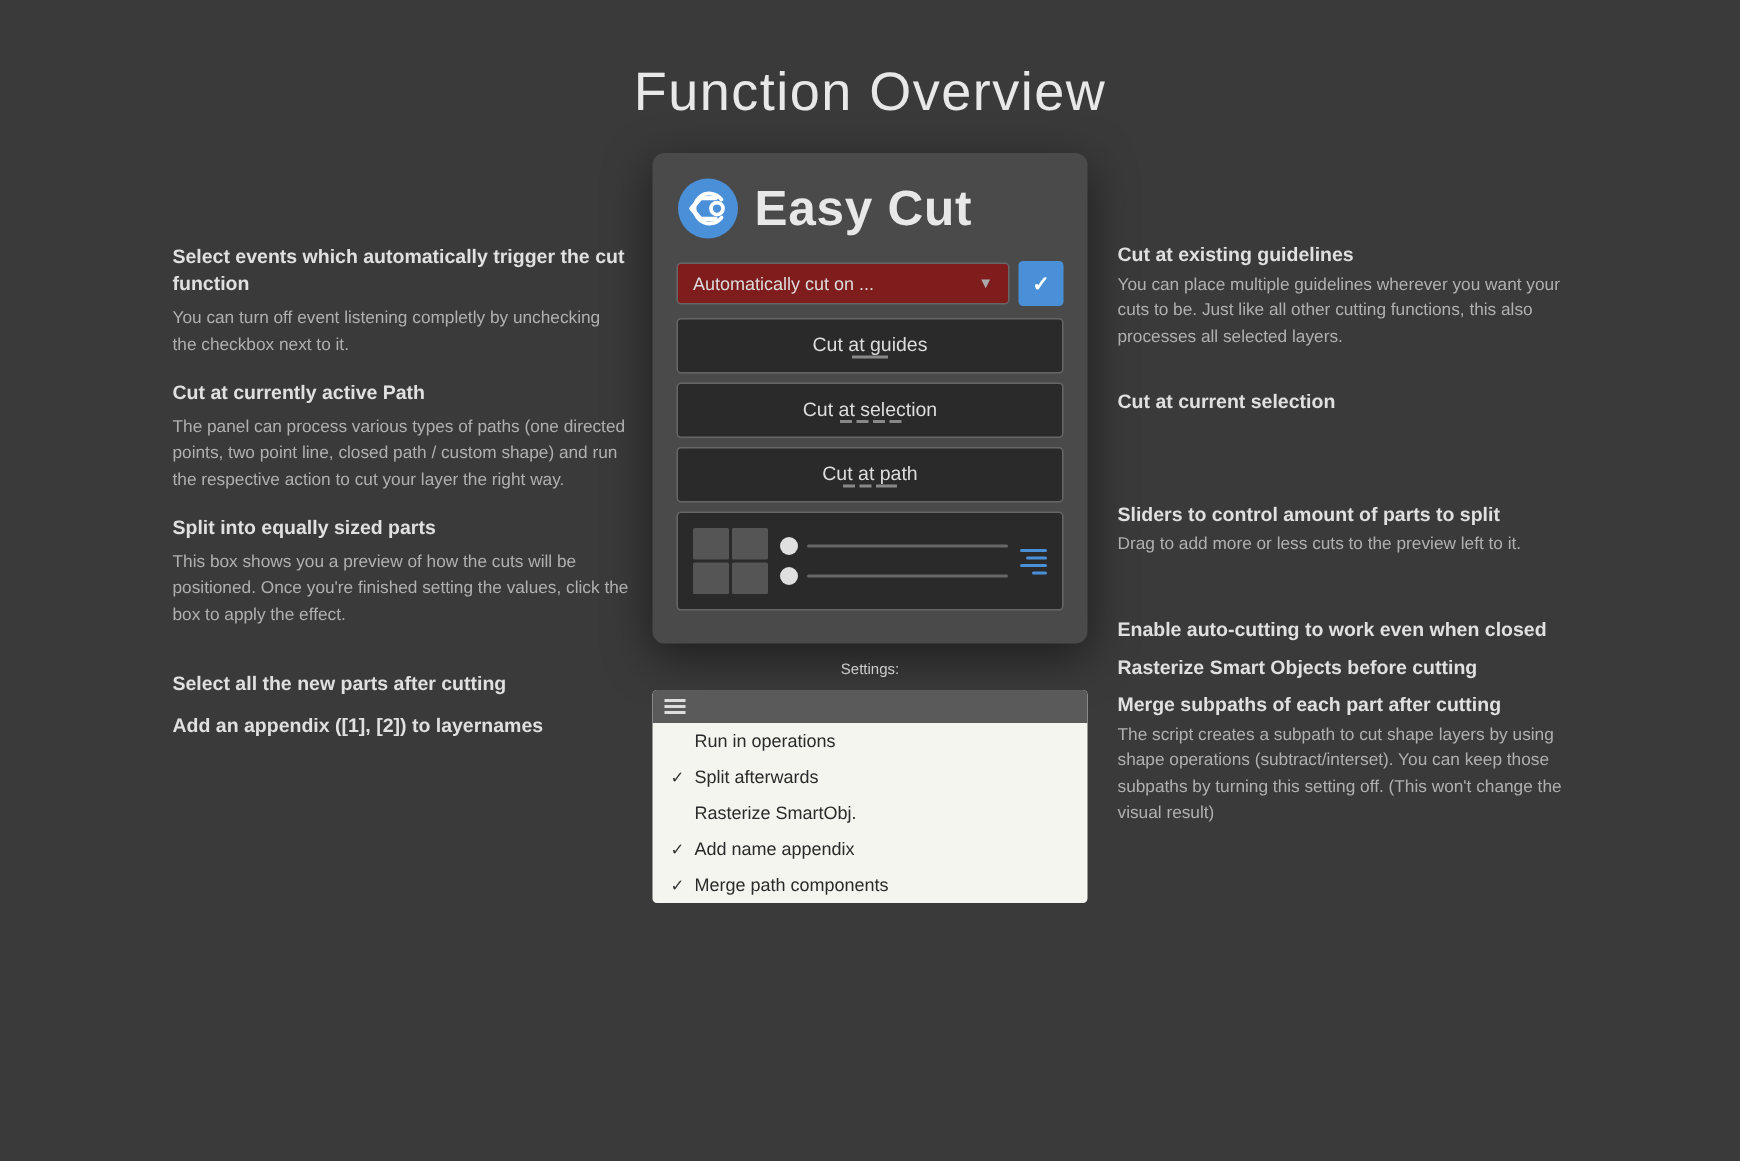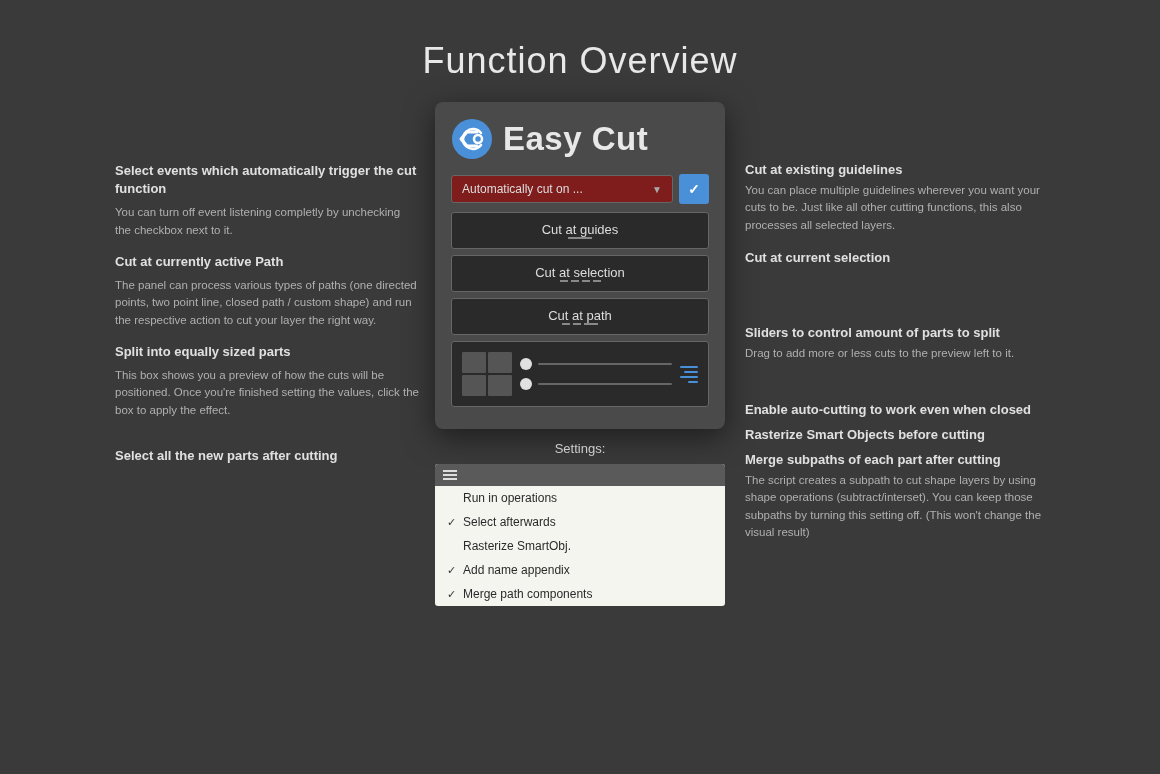--- a/index.html
+++ b/index.html
@@ -239,21 +239,21 @@
 
     .line-icon-bar {
       height: 2px;
       background: #4a90d9;
       border-radius: 1px;
     }
 
     
     .settings-label {
       text-align: center;
-      font-size: 13px;
+      font-size: 10px;
       color: #ccc;
       margin: 12px 0 8px;
     }
 
     
     .settings-dropdown {
       background: #f5f5f0;
       border-radius: 3px;
       overflow: hidden;
       font-size: 12px;
@@ -346,20 +346,23 @@
 
     <div class="annotation-item" style="margin-bottom:28px;">
       <div class="annotation-title">Split into equally sized parts</div>
       <div class="annotation-text">This box shows you a preview of how the cuts will be positioned. Once you're finished setting the values, click the box to apply the effect.</div>
     </div>
 
     <div class="annotation-item" style="margin-bottom:10px;">
       <div class="annotation-title">Select all the new parts after cutting</div>
     </div>
 
+    <div class="annotation-item">
+      <div class="annotation-title">Add an appendix ([1], [2]) to layernames</div>
+    </div>
 
   </div>
 
   <div class="center-panel">
 
     <div class="plugin-window">
 
       <div class="plugin-header">
 
         <svg class="plugin-logo" viewBox="0 0 42 42" xmlns="http://www.w3.org/2000/svg">
@@ -445,41 +448,41 @@
           <div class="hamburger-bar"></div>
           <div class="hamburger-bar"></div>
         </div>
       </div>
       <div class="settings-menu-item">
         <span class="no-check">&nbsp;</span>
         <span>Run in operations</span>
       </div>
       <div class="settings-menu-item">
         <span class="check-mark">✓</span>
-        <span>Select afterwards</span>
+        <span>Split afterwards</span>
       </div>
       <div class="settings-menu-item">
         <span class="no-check">&nbsp;</span>
         <span>Rasterize SmartObj.</span>
       </div>
       <div class="settings-menu-item">
         <span class="check-mark">✓</span>
         <span>Add name appendix</span>
       </div>
       <div class="settings-menu-item">
         <span class="check-mark">✓</span>
         <span>Merge path components</span>
       </div>
     </div>
 
   </div>
 
   <div class="right-col">
 
-    <div class="right-annotation-item" style="margin-bottom:16px;">
+    <div class="right-annotation-item" style="margin-bottom:26px;">
       <div class="right-annotation-title">Cut at existing guidelines</div>
       <div class="right-annotation-text">You can place multiple guidelines wherever you want your cuts to be. Just like all other cutting functions, this also processes all selected layers.</div>
     </div>
 
     <div class="right-annotation-item" style="margin-bottom:60px;">
       <div class="right-annotation-title">Cut at current selection</div>
     </div>
 
     <div class="right-annotation-item" style="margin-bottom:40px;">
       <div class="right-annotation-title">Sliders to control amount of parts to split</div>

